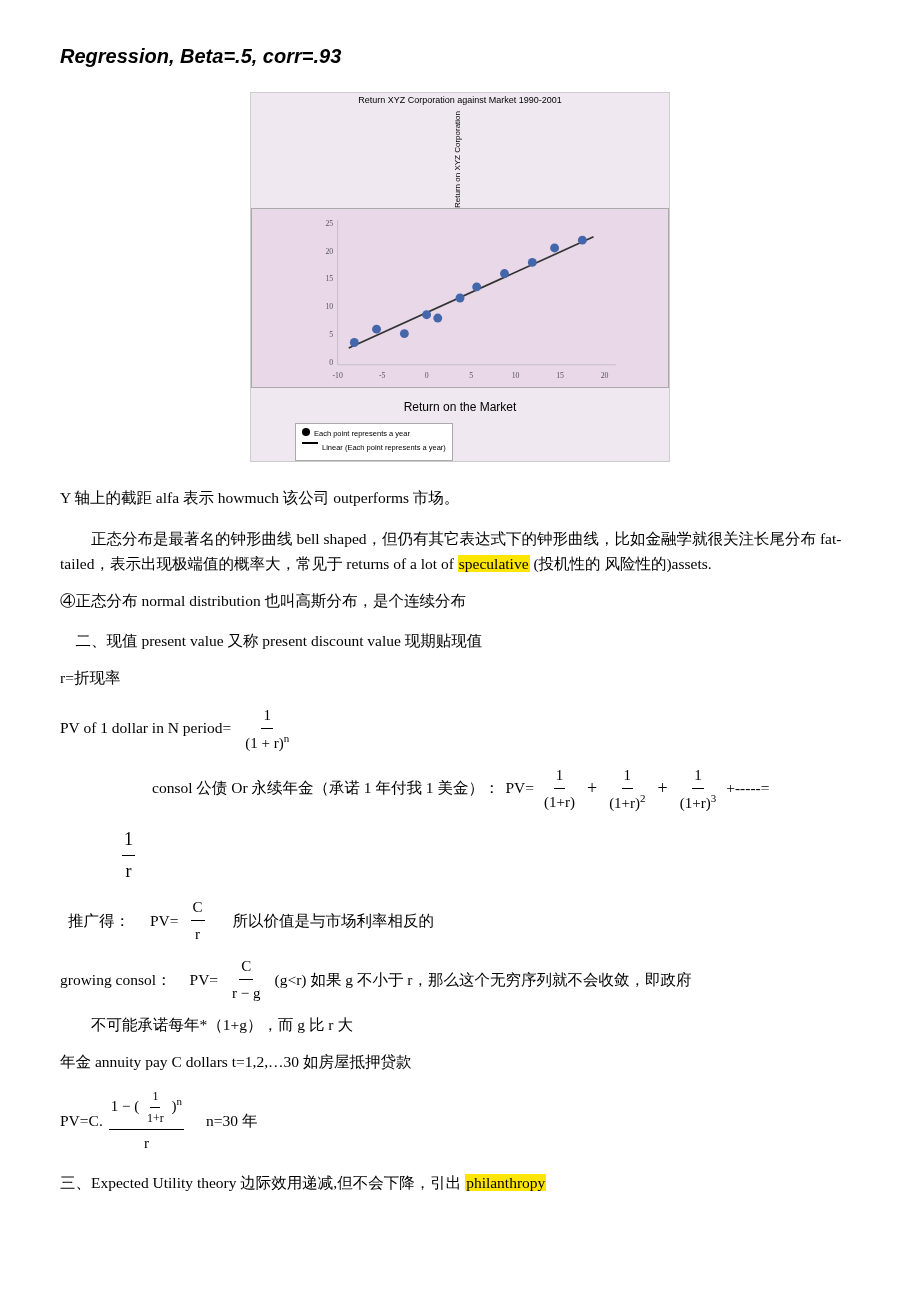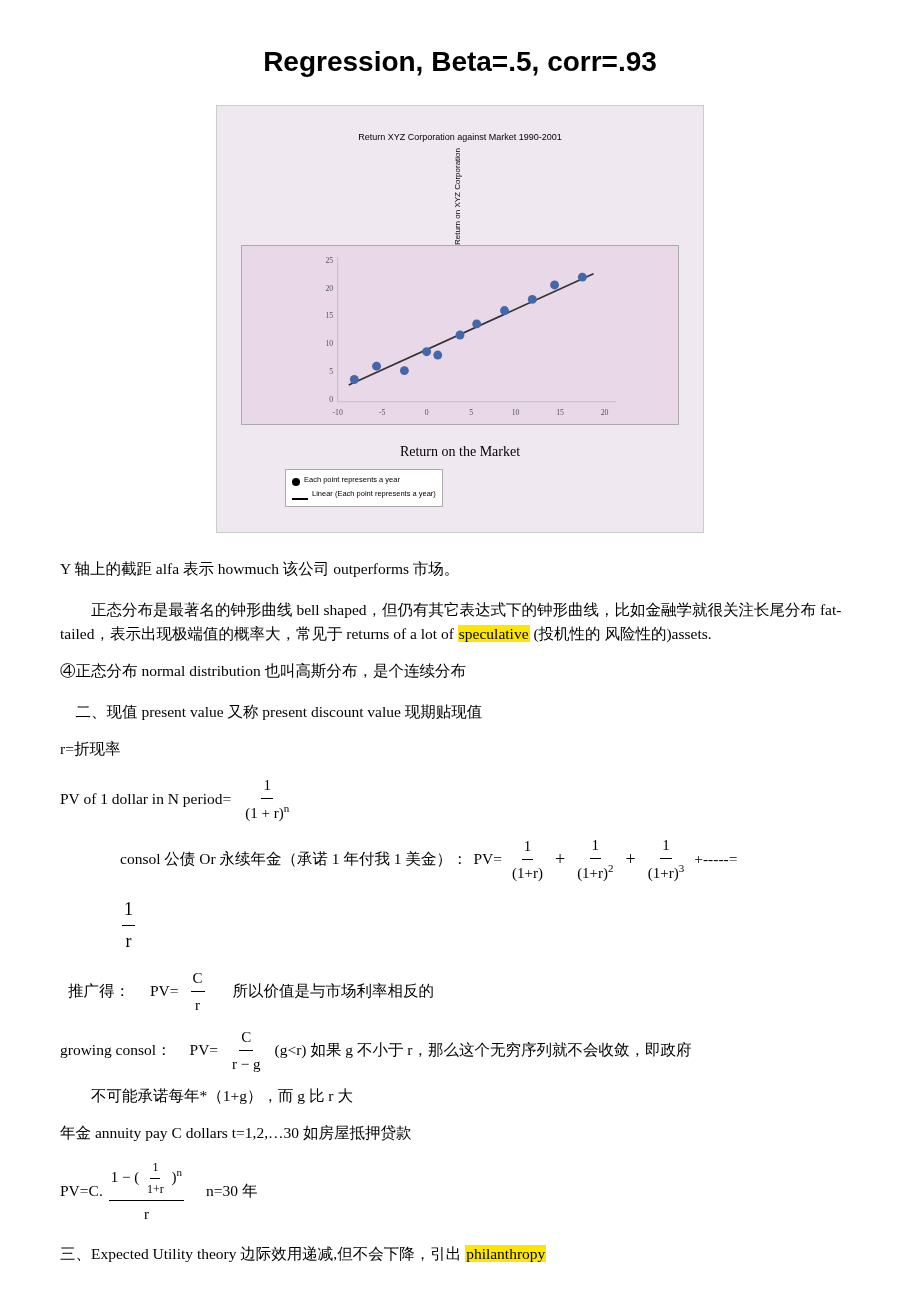--- a/index.html
+++ b/index.html
@@ -5,36 +5,37 @@
     * { margin: 0; padding: 0; box-sizing: border-box; }
     body {
       background: #fff;
       font-family: "Times New Roman", Times, serif;
       font-size: 16px;
       color: #000;
       padding: 40px 60px;
       line-height: 1.6;
     }
     h1.title {
-      text-align: center;
-      font-size: 28px;
+      text-align: left;
+      font-size: 20px;
       font-weight: bold;
       margin-bottom: 20px;
       font-family: Arial, sans-serif;
+      font-style: italic;
     }
     .chart-container {
       display: flex;
       justify-content: center;
       margin-bottom: 24px;
     }
     .chart-box {
       border: 1px solid #ccc;
       background: #f0e8f0;
-      padding: 24px;
-      width: 488px;
+      padding: 0;
+      width: 420px;
       position: relative;
     }
     .chart-title {
       text-align: center;
       font-size: 9px;
       font-family: Arial, sans-serif;
       margin-bottom: 4px;
     }
     .chart-inner {
       display: flex;
@@ -57,27 +58,27 @@
       position: relative;
     }
     svg.scatter-plot {
       width: 100%;
       height: 180px;
       background: #e8d8e8;
       border: 1px solid #aaa;
     }
     .chart-x-label {
       text-align: center;
-      font-size: 14px;
-      font-family: Liberation Serif, serif;
-      margin-top: 8px;
+      font-size: 12px;
+      font-family: Liberation Sans, sans-serif;
+      margin-top: 2px;
     }
     .legend-item {
       display: flex;
-      align-items: flex-end;
+      align-items: flex-start;
       gap: 4px;
       margin-bottom: 2px;
       font-size: 7.5px;
     }
     .legend-dot {
       width: 8px;
       height: 8px;
       background: #000;
       border-radius: 50%;
       flex-shrink: 0;
@@ -134,21 +135,21 @@
       flex-wrap: wrap;
       gap: 10px;
       margin: 8px 0;
       font-size: 15.5px;
     }
     .pv-formula {
       display: flex;
       align-items: center;
       gap: 6px;
       flex-wrap: wrap;
-      margin: 8px 0 8px 60px;
+      margin: 8px 0 8px 92px;
       font-size: 15.5px;
     }
     .plus { font-size: 18px; margin: 0 2px; }
     .big-frac-row {
       display: flex;
       align-items: center;
       gap: 4px;
       margin: 4px 0;
       font-size: 15.5px;
     }

